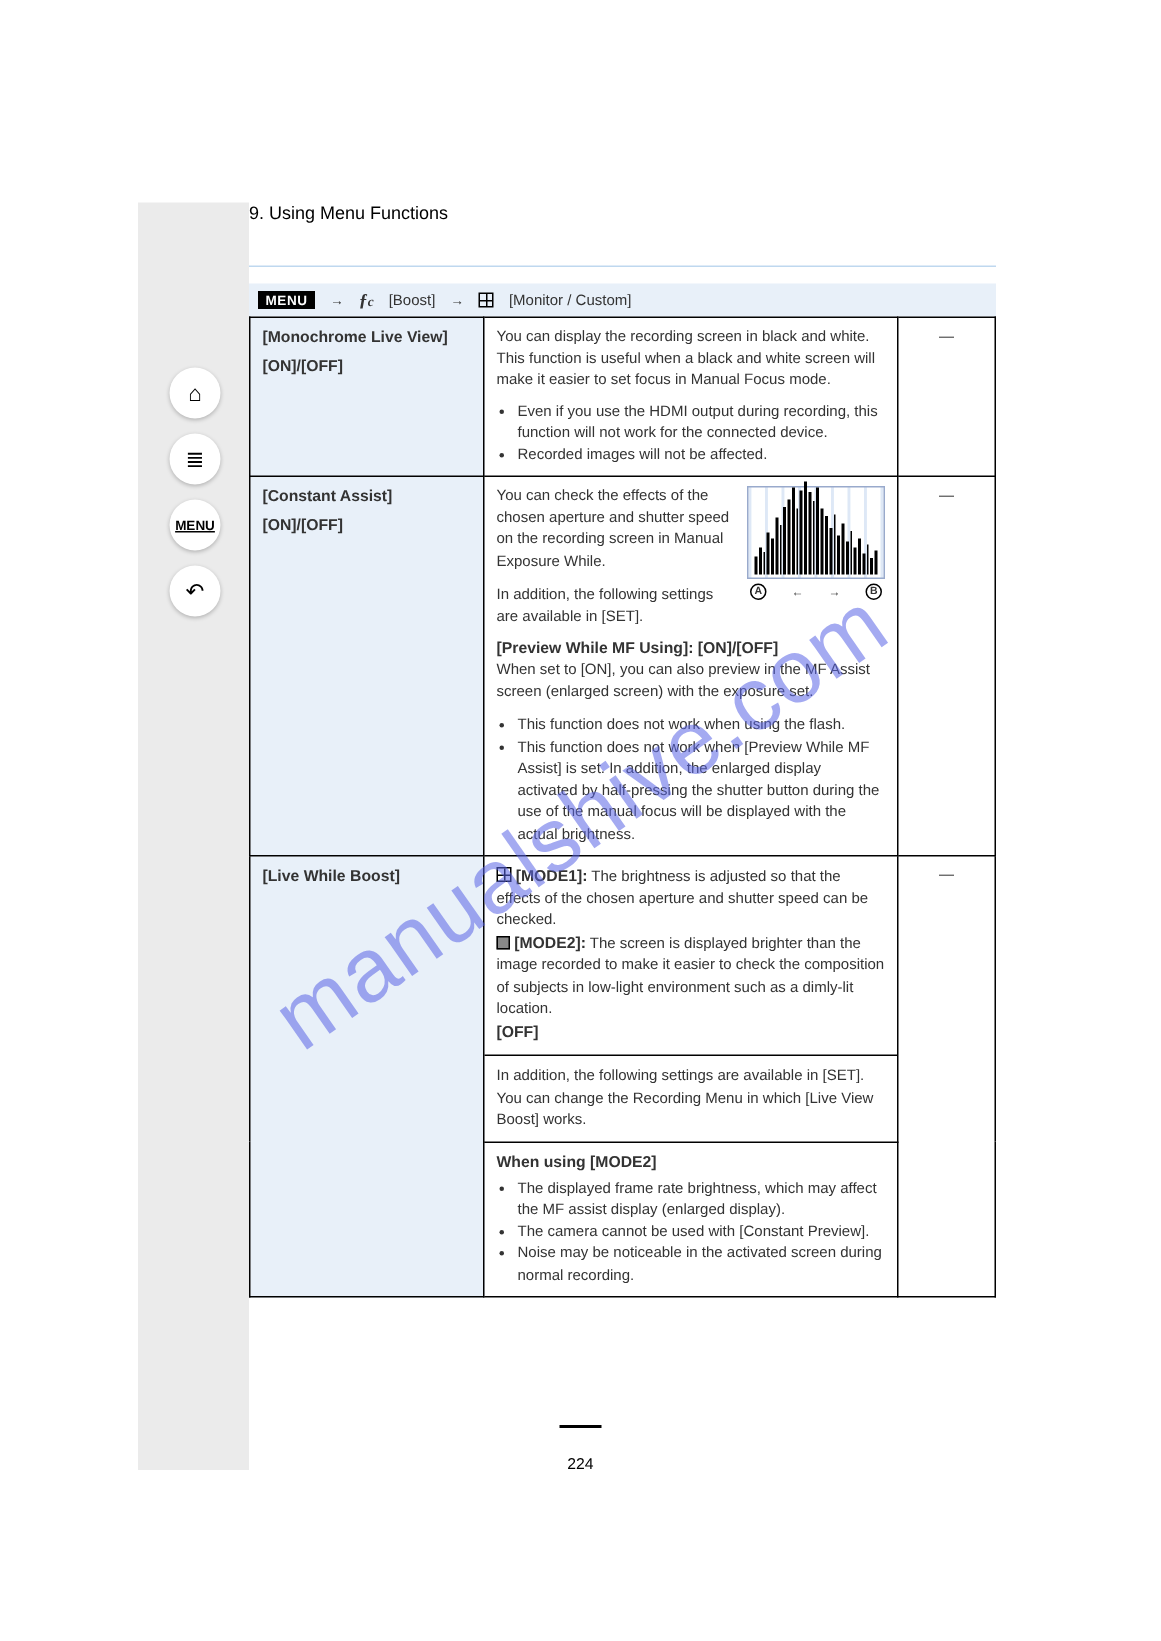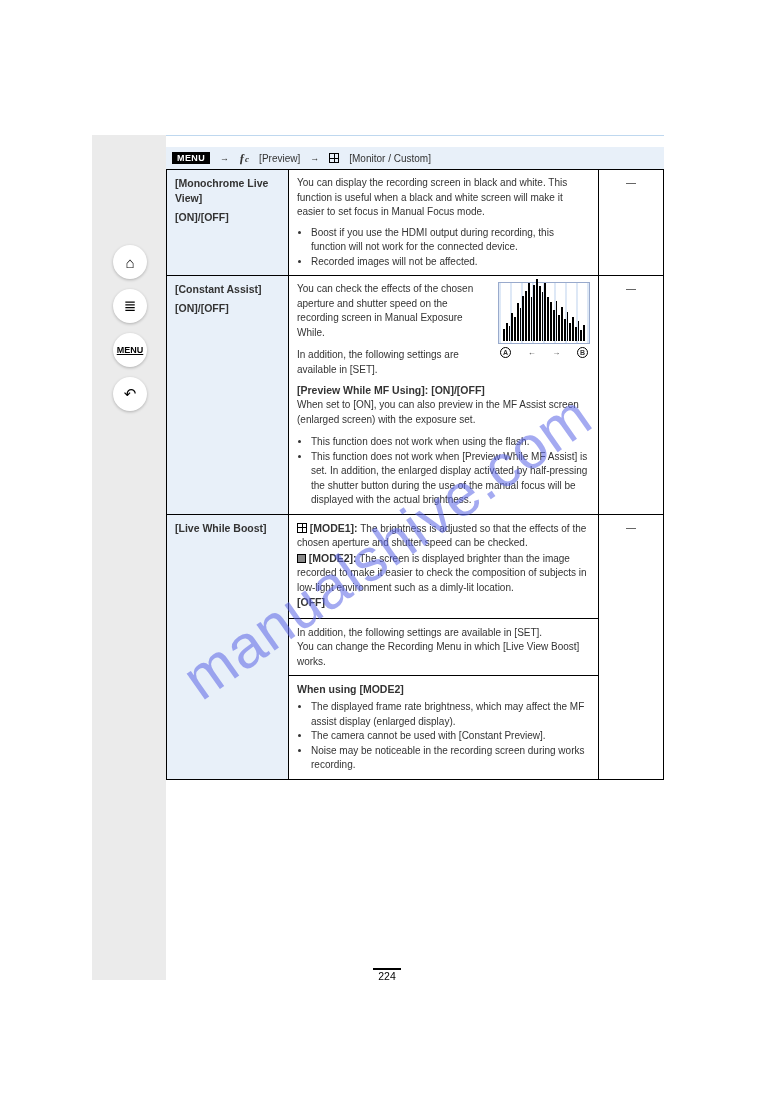--- a/index.html
+++ b/index.html
@@ -95,21 +95,21 @@
   }
   table.settings td {
     border: 1px solid #000;
     vertical-align: top;
     padding: 6px 8px;
     font-size: 10px;
     line-height: 1.45;
   }
   td.leftcol {
     background: #e8f0f9;
-    width: 122px;
+    width: 156px;
   }
   td.rightcol {
     width: 65px;
     text-align: center;
   }
   .bold { font-weight: bold; font-size: 10.5px; }
   .row-inner-h { font-weight: bold; font-size: 10.5px; }
   .histobox {
     float: right;
     width: 92px;
@@ -155,21 +155,21 @@
   .square-icon {
     display:inline-block;width:9px;height:9px;background:#888;border:1px solid #000;vertical-align:-1px;
   }
   .footer {
     position: absolute;
     left: 0; right: 0; bottom: 112px;
     text-align: center;
     font-size: 10.5px;
     color: #000;
   }
-  .footer .pnum { border-top: 2px solid #000; display: inline-block; padding-top: 0; width: 28px; }
+  .footer .pnum { border-top: 2px solid #000; display: inline-block; padding-top: 18px; width: 28px; }
   .watermark {
     position: absolute;
     left: 50%; top: 50%;
     transform: translate(-50%,-50%) rotate(-35deg);
     font-size: 60px;
     font-weight: 400;
     color: rgba(90,100,230,0.55);
     letter-spacing: 1px;
     pointer-events: none;
     white-space: nowrap;
@@ -182,44 +182,45 @@
 
 <div class="navbtns">
   <div class="navbtn">⌂</div>
   <div class="navbtn">≣</div>
   <div class="navbtn menu-text-btn">MENU</div>
   <div class="navbtn">↶</div>
 </div>
 
 <div class="page">
 
+  <div class="top-title">9. Using Menu Functions</div>
   <div class="sep"></div>
 
   <div class="crumb">
     <span class="menu-tag">MENU</span>
     <span class="arrow-sep">→</span>
     <span class="fc-icon">ƒ<span style="font-size:9px">c</span></span>
-    <span>[Preview]</span>
+    <span>[Boost]</span>
     <span class="arrow-sep">→</span>
     <span class="grid-icon"></span>
     <span>[Monitor / Custom]</span>
   </div>
 
   <table class="settings">
 
     <tbody>
         <tr>
       <td class="leftcol">
         <div class="bold">[Monochrome Live View]</div>
         <div class="bold" style="margin-top:4px">[ON]/[OFF]</div>
       </td>
       <td>
         <div>You can display the recording screen in black and white. This function is useful when a black and white screen will make it easier to set focus in Manual Focus mode.</div>
         <ul style="margin:6px 0 0 14px">
-          <li>Boost if you use the HDMI output during recording, this function will not work for the connected device.</li>
+          <li>Even if you use the HDMI output during recording, this function will not work for the connected device.</li>
           <li>Recorded images will not be affected.</li>
         </ul>
       </td>
       <td class="rightcol">—</td>
     </tr>
 
     <tr>
       <td class="leftcol">
         <div class="bold">[Constant Assist]</div>
         <div class="bold" style="margin-top:4px">[ON]/[OFF]</div>
@@ -296,21 +297,21 @@
         <div>You can change the Recording Menu in which [Live View Boost] works.</div>
       </td>
       <td class="rightcol" rowspan="2">—</td>
     </tr>
     <tr>
       <td>
         <div class="row-inner-h">When using [MODE2]</div>
         <ul style="margin:3px 0 0 14px">
           <li>The displayed frame rate brightness, which may affect the MF assist display (enlarged display).</li>
           <li>The camera cannot be used with [Constant Preview].</li>
-          <li>Noise may be noticeable in the recording screen during works recording.</li>
+          <li>Noise may be noticeable in the activated screen during normal recording.</li>
         </ul>
       </td>
     </tr>
   </tbody>
     </table>
 
 </div>
 
 <div class="footer">
   <span class="pnum">224</span>

